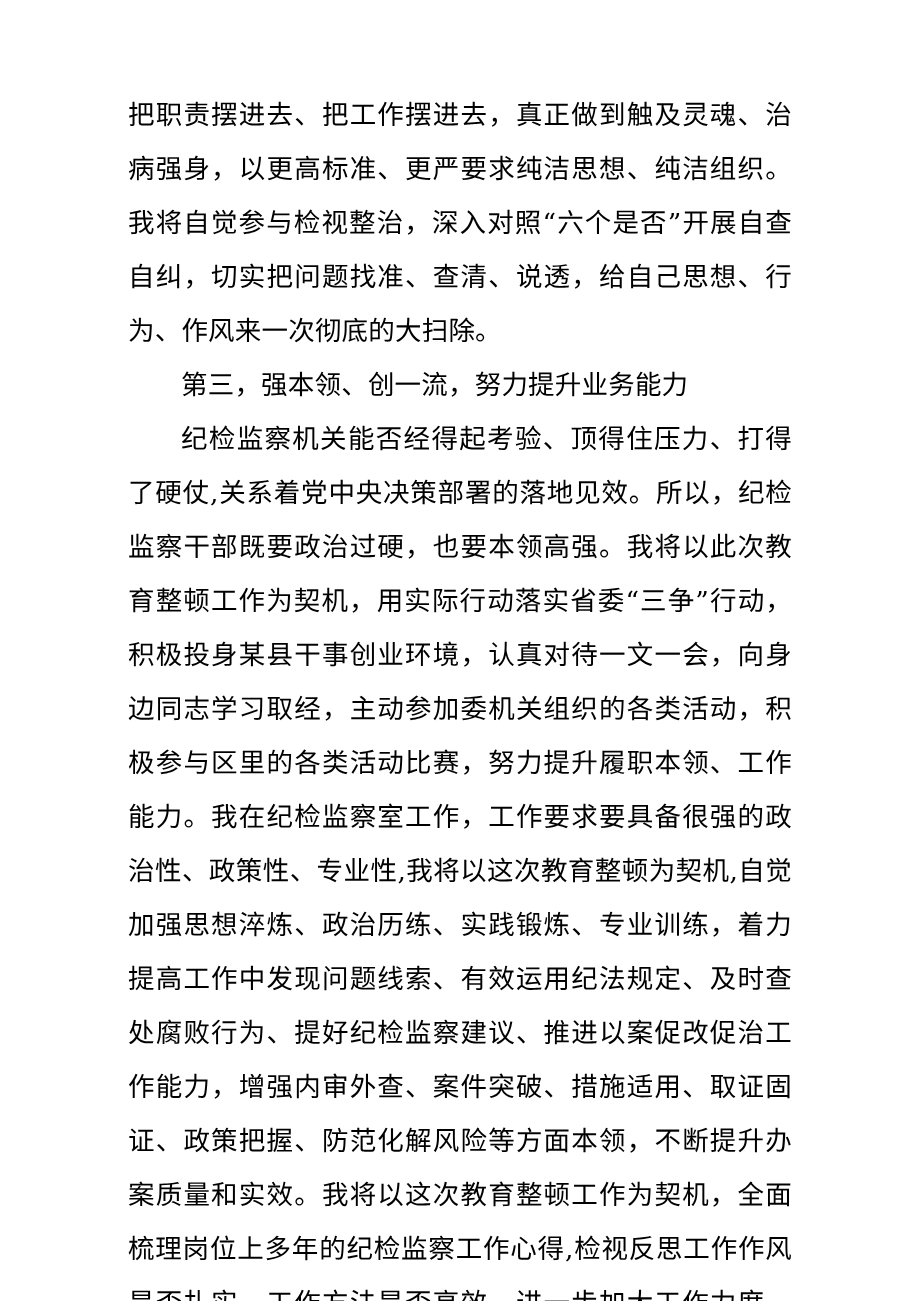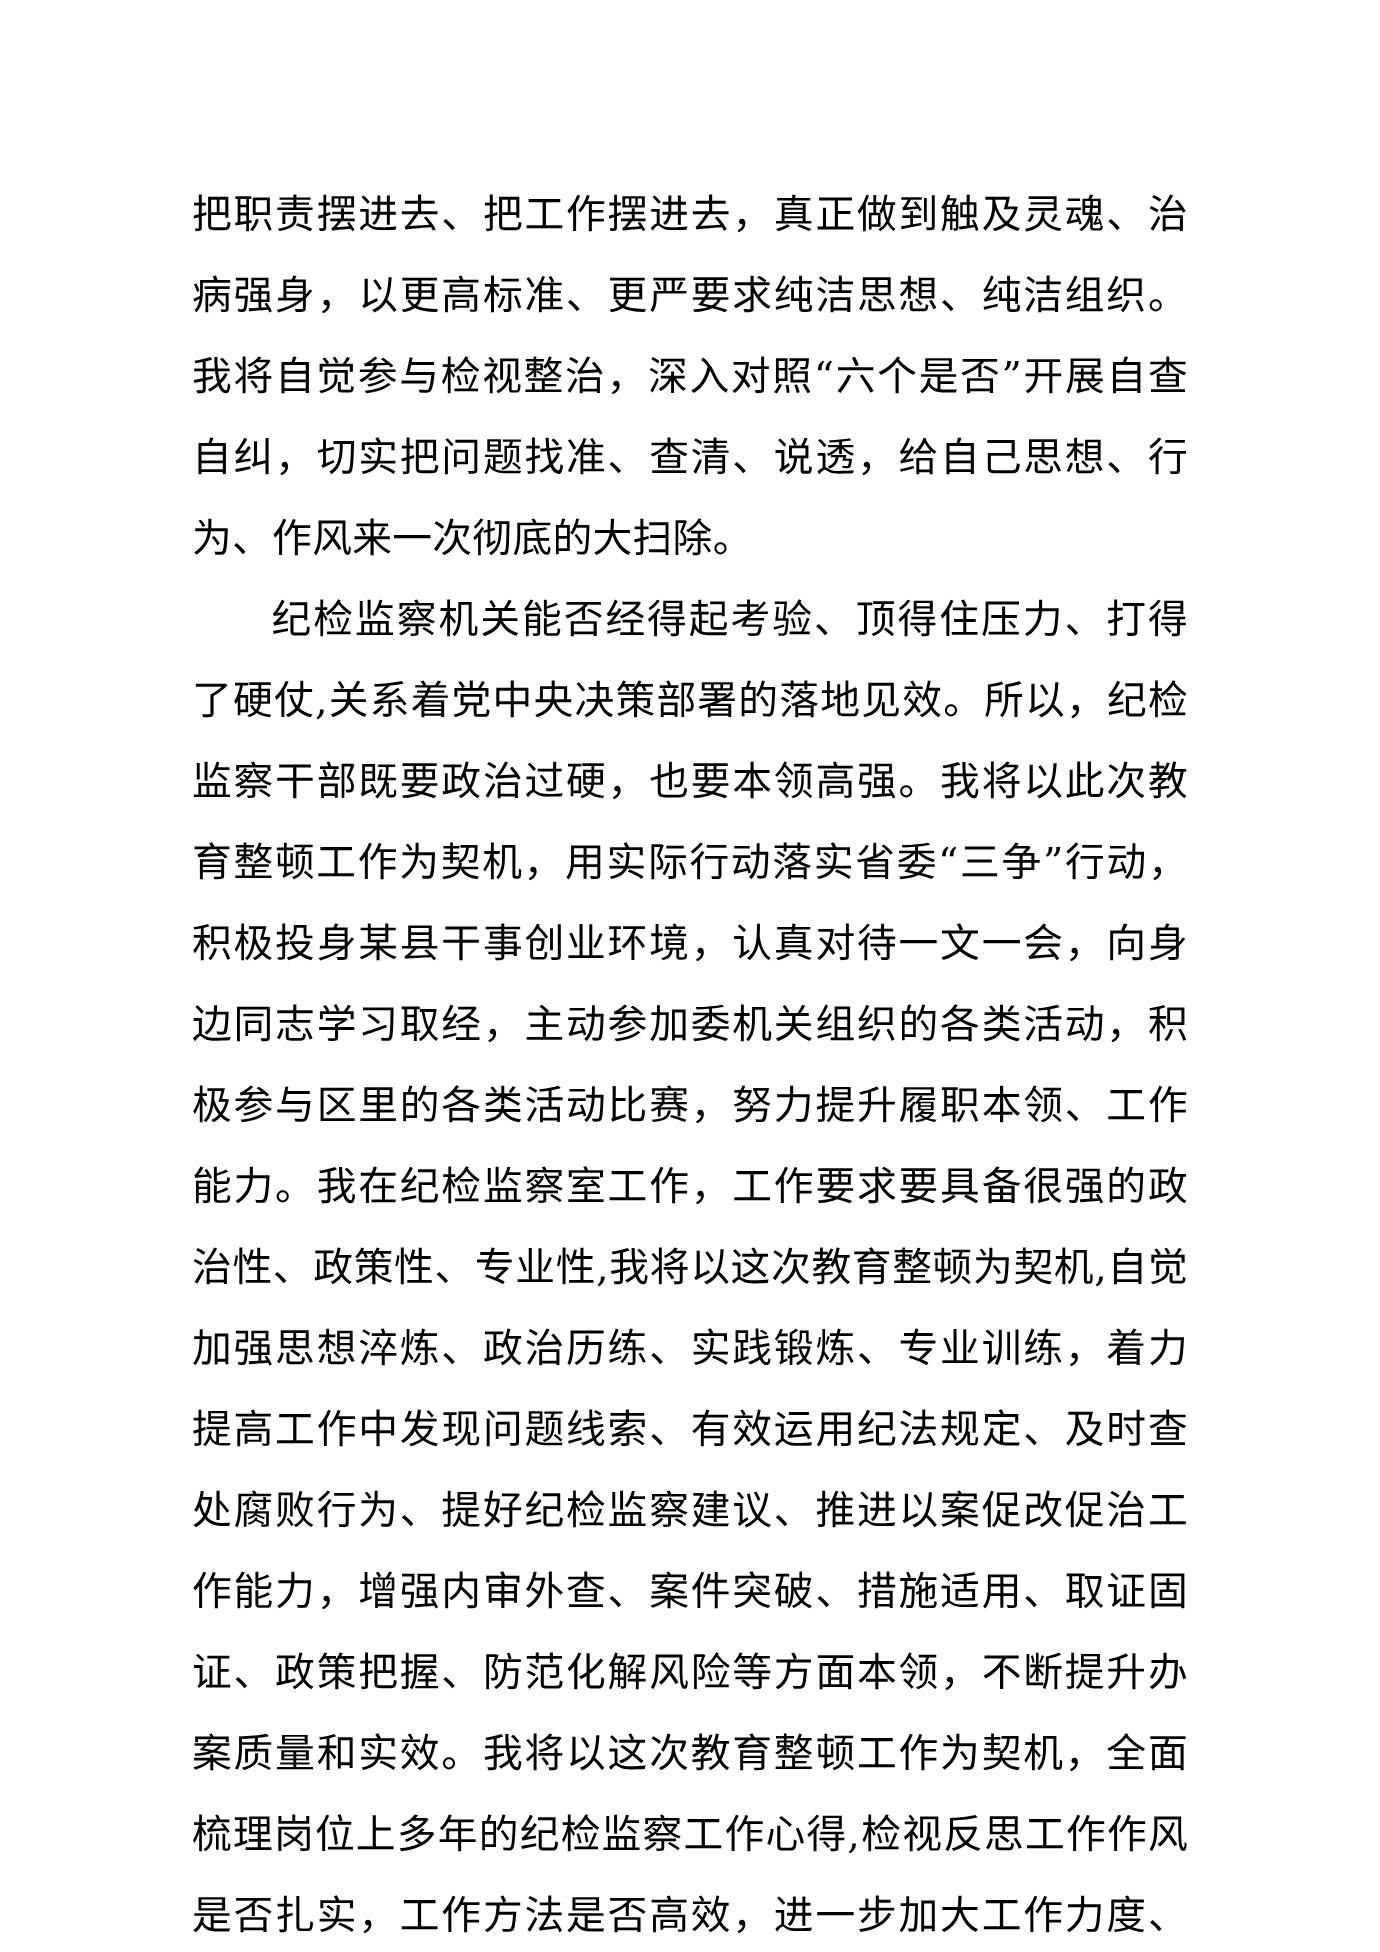--- a/index.html
+++ b/index.html
@@ -13,21 +13,21 @@
     font-family: "DejaVu Serif", "Liberation Serif", serif;
     color: #000000;
     overflow: hidden;
   }
   .page {
     position: relative;
     width: 920px;
     height: 1301px;
     background: #ffffff;
     box-sizing: border-box;
-    padding: 117px 128px 0 128px;
+    padding: 88px 128px 0 128px;
   }
   .doc-body {
     font-size: 26.5px;
     line-height: 54px;
     text-align: justify;
     text-justify: inter-ideograph;
     letter-spacing: 0.2px;
   }
   .para {
     margin: 0;
@@ -42,15 +42,16 @@
   .heading-para {
     text-indent: 2em;
   }
 </style>
 </head>
 <body>
 
 <div class="page">
   <div class="doc-body">
     <p class="para">把职责摆进去、把工作摆进去，真正做到触及灵魂、治病强身，以更高标准、更严要求纯洁思想、纯洁组织。我将自觉参与检视整治，深入对照“六个是否”开展自查自纠，切实把问题找准、查清、说透，给自己思想、行为、作风来一次彻底的大扫除。</p>
+    <p class="para heading-para">第三，强本领、创一流，努力提升业务能力</p>
     <p class="para indent2">纪检监察机关能否经得起考验、顶得住压力、打得了硬仗,关系着党中央决策部署的落地见效。所以，纪检监察干部既要政治过硬，也要本领高强。我将以此次教育整顿工作为契机，用实际行动落实省委“三争”行动，积极投身某县干事创业环境，认真对待一文一会，向身边同志学习取经，主动参加委机关组织的各类活动，积极参与区里的各类活动比赛，努力提升履职本领、工作能力。我在纪检监察室工作，工作要求要具备很强的政治性、政策性、专业性,我将以这次教育整顿为契机,自觉加强思想淬炼、政治历练、实践锻炼、专业训练，着力提高工作中发现问题线索、有效运用纪法规定、及时查处腐败行为、提好纪检监察建议、推进以案促改促治工作能力，增强内审外查、案件突破、措施适用、取证固证、政策把握、防范化解风险等方面本领，不断提升办案质量和实效。我将以这次教育整顿工作为契机，全面梳理岗位上多年的纪检监察工作心得,检视反思工作作风是否扎实，工作方法是否高效，进一步加大工作力度、加快工作节奏，主动担当作为，认真履职尽责。在承担的各项监督工作中，持续强化自己政治监督的能力水平，善于从政治上看问题，推动习近平总书记重要讲</p>
   </div>
 </div>
 
 </body></html>

